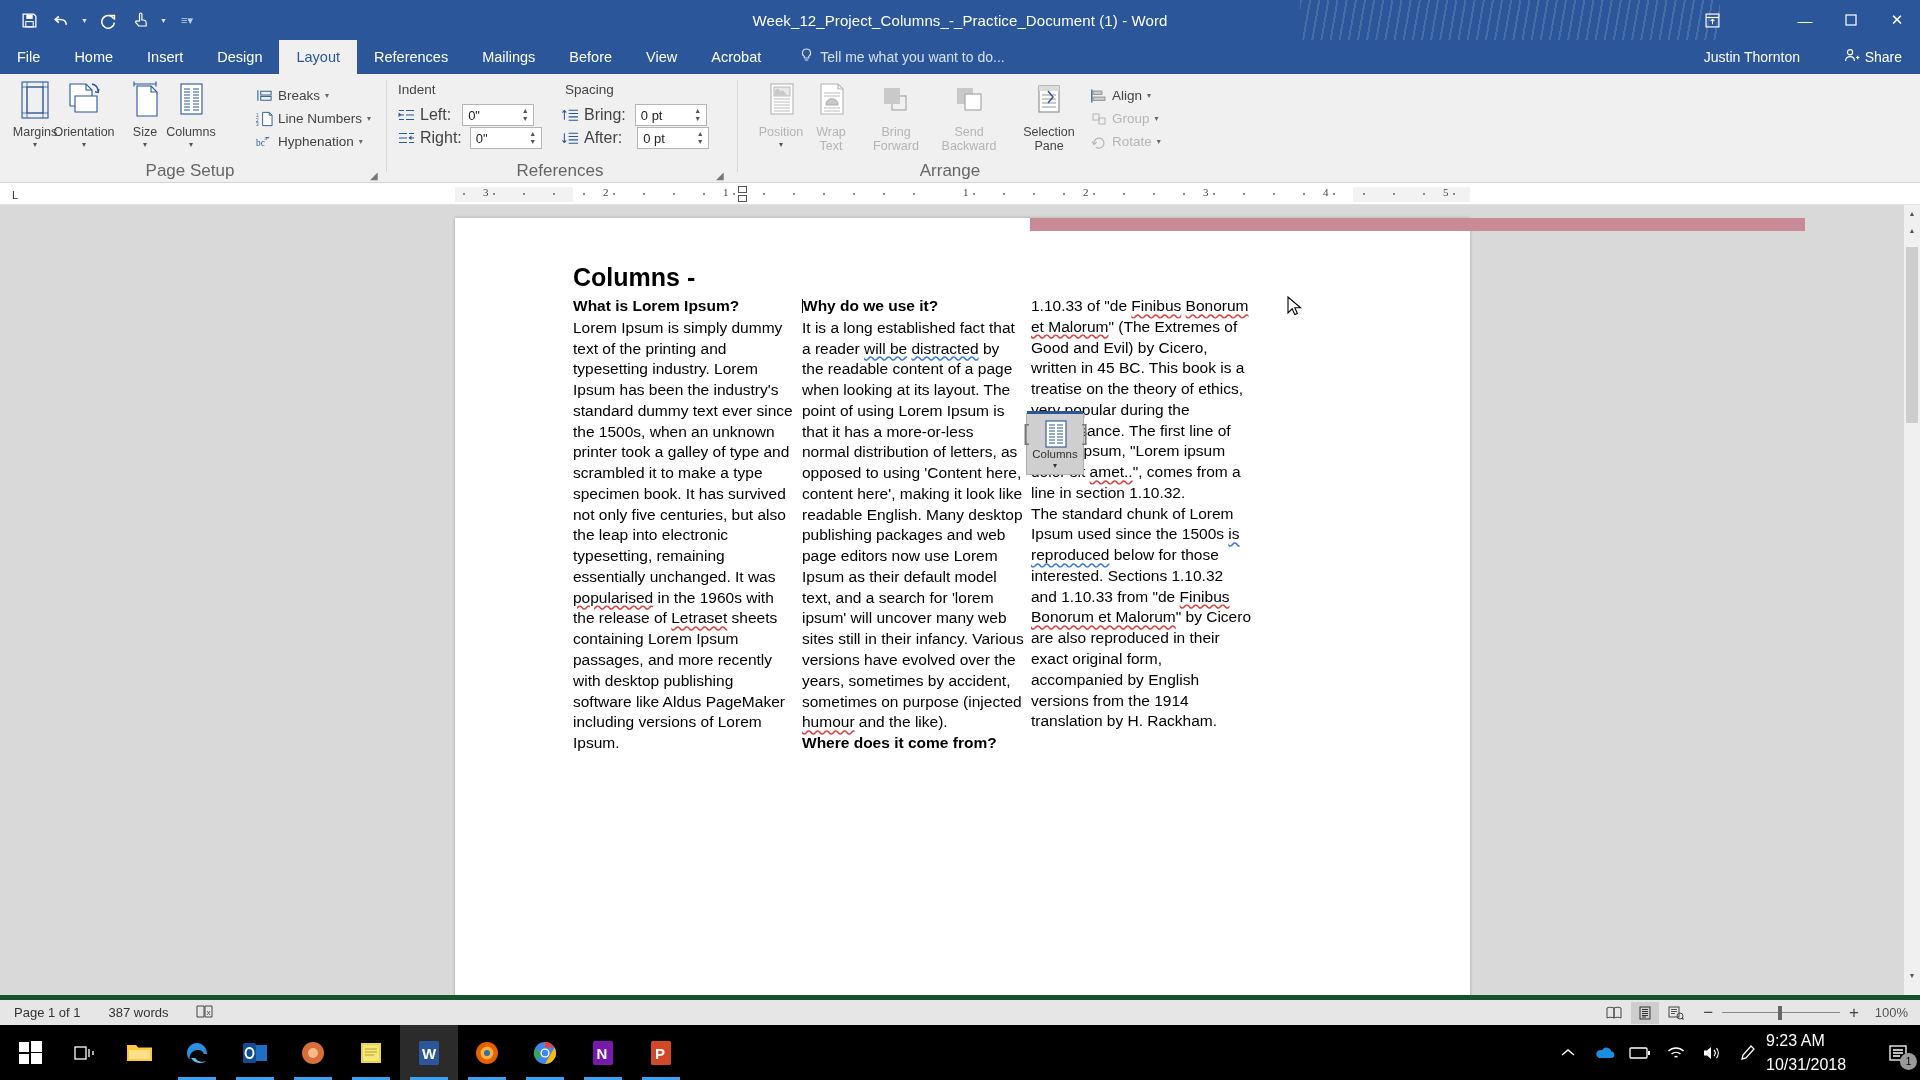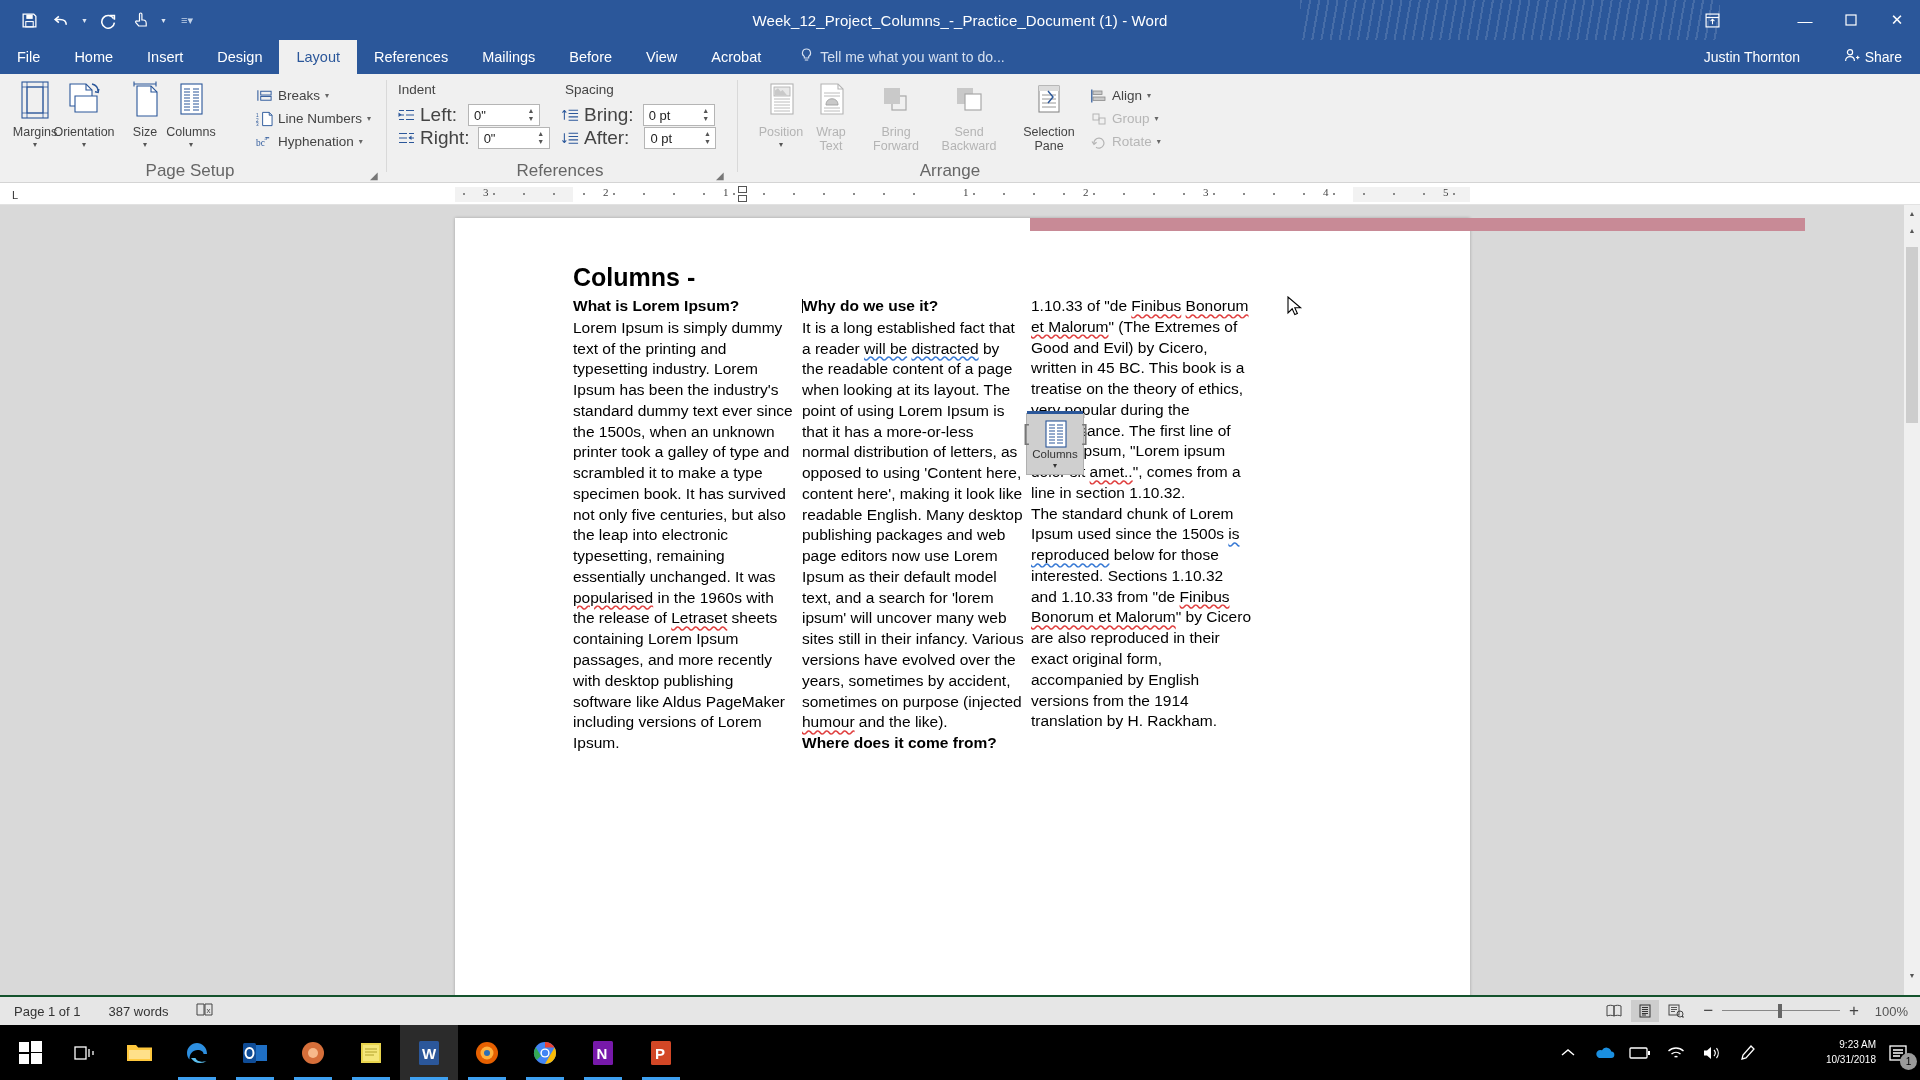--- a/index.html
+++ b/index.html
@@ -82,21 +82,21 @@
   .bigbtn .lbl { margin-top: 3px; }
   .bigbtn .dncaret { font-size: 8px; color: #555; margin-top: 1px; }
   .bigbtn.dim { color: #b4b4b4; }
   .smallrow {
     position: absolute; display: flex; align-items: center; gap: 5px;
     font-size: 13.5px; color: #444444; white-space: nowrap;
   }
   .smallrow.dim { color: #b6b6b6; }
   .smallrow .sico { width: 17px; height: 17px; display: flex; align-items: center; justify-content: center; }
   .caret { font-size: 8px; color: #666; }
-  .fieldlabel { font-size: 19px; color: #444; }
+  .fieldlabel { font-size: 16px; color: #444; }
   .spin {
     position: relative; width: 72px; height: 22px; background: #ffffff; border: 1px solid #b5b5b5;
     display: flex; align-items: center; padding-left: 5px; font-size: 13px; color: #222;
   }
   .spin .arrows {
     position: absolute; right: 2px; top: 0; height: 20px; width: 12px;
     display: flex; flex-direction: column; justify-content: center; align-items: center;
     font-size: 7px; color: #555; line-height: 8px;
   }
   .grouphdr { position: absolute; font-size: 13.5px; color: #444; }
@@ -177,21 +177,21 @@
   #vscroll {
     position: absolute; right: 0; top: 205px; width: 16px; height: 810px; background: #f0f0f0;
   }
   #vscroll .thumb { position: absolute; left: 2px; top: 42px; width: 12px; height: 176px; background: #cdcdcd; }
   .sbtn { position: absolute; left: 0; width: 16px; height: 16px; display: flex; align-items: center;
     justify-content: center; font-size: 7px; color: #555; background: #f0f0f0; }
 
   
   #statusbar {
     position: absolute; left: 0; bottom: 55px; width: 1920px; height: 30px;
-    background: #e6e6e6; border-top: 2px solid #14532d;
+    background: #e6e6e6; border-top: 5px solid #14532d;
     display: flex; align-items: center; font-size: 13px; color: #333;
   }
   #statusbar .sitem { padding: 0 14px; white-space: nowrap; }
   #viewbtns { position: absolute; right: 230px; display: flex; align-items: center; gap: 3px; }
   .vbtn { width: 28px; height: 22px; display: flex; align-items: center; justify-content: center;
     font-size: 14px; color: #444; }
   .vbtn.sel { background: #cdcdcd; }
   #zoomctl { position: absolute; right: 12px; display: flex; align-items: center; gap: 9px; font-size: 13px; }
   #zoomslider { position: relative; width: 118px; height: 14px; }
   #zoomslider .track { position: absolute; left: 0; top: 6px; width: 118px; height: 1px; background: #888; }
@@ -210,21 +210,21 @@
   }
   #taskview { width: 50px; height: 55px; display: flex; align-items: center; justify-content: center; }
   .tbicon {
     position: relative; width: 58px; height: 55px; display: flex; align-items: center; justify-content: center;
   }
   .tbicon .uline { position: absolute; bottom: 0; left: 10px; width: 38px; height: 3px; background: #3ea0f0; }
   .tbicon.active { background: #2b2b2b; }
   #tray { position: absolute; right: 0; height: 55px; display: flex; align-items: center; gap: 0; }
   .trayico { width: 36px; height: 55px; display: flex; align-items: center; justify-content: center;
     color: #ffffff; font-size: 14px; }
-  #clock { width: 110px; color: #ffffff; font-size: 10px; text-align: right; line-height: 1.45; }
+  #clock { width: 110px; color: #ffffff; font-size: 16px; text-align: left; line-height: 1.45; }
   #actioncenter { width: 44px; height: 55px; display: flex; align-items: center; justify-content: center;
     position: relative; }
   #actioncenter .badge {
     position: absolute; right: 3px; bottom: 10px; width: 17px; height: 17px; border-radius: 50%;
     background: #9a9a9a; color: #000; font-size: 10px; display: flex; align-items: center; justify-content: center;
   }
 </style>
 </head>
 <body>
 

